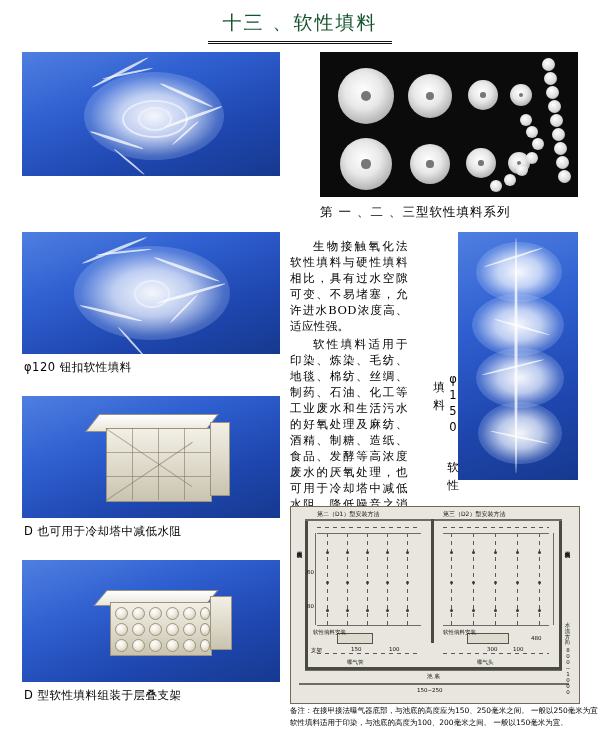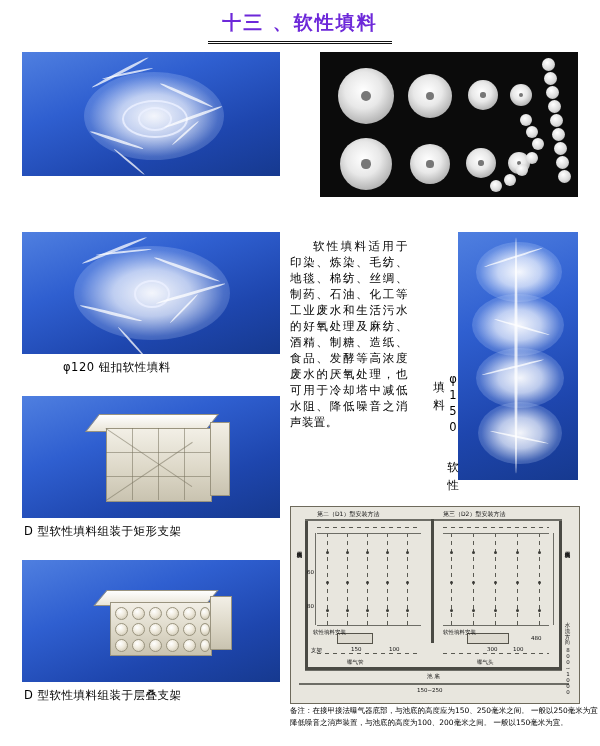--- a/index.html
+++ b/index.html
@@ -24,26 +24,26 @@
   
   .title-wrap {
     position: absolute;
     left: 0; top: 8px;
     width: 600px;
     text-align: center;
   }
   .title {
     display: inline-block;
     font-family: "DejaVu Serif", "Liberation Serif", serif;
-    font-weight: bold;
+    font-weight: normal;
     font-size: 19px;
     letter-spacing: 2px;
     padding: 2px 14px 5px 14px;
     border-bottom: 3px double #111;
-    color: #6d28d9;
+    color: #14532d;
   }
 
   
   .photo {
     position: absolute;
     overflow: hidden;
     background: #2b57c4;
   }
   .photo.blue {
     background: linear-gradient(160deg, #4f7fe0 0%, #2f5fd0 35%, #1e46ae 70%, #16398f 100%);
@@ -226,35 +226,35 @@
     <div class="fiber" style="left:52px; top:14px; width:156px; height:94px;"></div>
     <div class="ring" style="left:112px; top:48px; width:32px; height:24px;"></div>
     <div class="strand" style="left:60px; top:30px; width:70px; height:3px; transform:rotate(-22deg);"></div>
     <div class="strand" style="left:74px; top:22px; width:56px; height:2px; transform:rotate(-6deg);"></div>
     <div class="strand" style="left:132px; top:24px; width:70px; height:3px; transform:rotate(20deg);"></div>
     <div class="strand" style="left:134px; top:70px; width:72px; height:3px; transform:rotate(-16deg);"></div>
     <div class="strand" style="left:58px; top:72px; width:64px; height:3px; transform:rotate(14deg);"></div>
     <div class="strand" style="left:96px; top:94px; width:42px; height:2px; transform:rotate(48deg);"></div>
     <div class="strand" style="left:148px; top:90px; width:40px; height:2px; transform:rotate(-46deg);"></div>
   </div>
-  <div class="caption" style="left:24px; top:360px;margin-left:39px;">φ120 钮扣软性填料</div>
+  <div class="caption" style="left:24px; top:360px;">φ120 钮扣软性填料</div>
 
   <div class="photo blue" style="left:22px; top:396px; width:258px; height:122px;">
     <div class="block-top" style="left:70px; top:18px; width:118px; height:16px; transform:skewX(-38deg);"></div>
     <div class="block-body" style="left:84px; top:32px; width:104px; height:72px;"></div>
     <div class="block-body" style="left:188px; top:26px; width:18px; height:72px;"></div>
     <div class="grid-line" style="left:84px; top:32px; width:104px; height:1px; transform:rotate(34deg); transform-origin:0 0;"></div>
     <div class="grid-line" style="left:84px; top:104px; width:104px; height:1px; transform:rotate(-34deg); transform-origin:0 0;"></div>
     <div class="grid-line" style="left:110px; top:32px; width:1px; height:72px;"></div>
     <div class="grid-line" style="left:136px; top:32px; width:1px; height:72px;"></div>
     <div class="grid-line" style="left:162px; top:32px; width:1px; height:72px;"></div>
     <div class="grid-line" style="left:84px; top:56px; width:104px; height:1px;"></div>
     <div class="grid-line" style="left:84px; top:80px; width:104px; height:1px;"></div>
   </div>
-  <div class="caption" style="left:24px; top:524px;">D 型软性填料组装于矩形支架</div>
+  <div class="caption" style="left:24px; top:524px;">D 也可用于冷却塔中减低水阻</div>
 
   <div class="photo blue" style="left:22px; top:560px; width:258px; height:122px;">
     <div class="block-top" style="left:78px; top:30px; width:110px; height:14px; transform:skewX(-40deg);"></div>
     <div class="block-body" style="left:88px; top:42px; width:100px; height:52px;"></div>
     <div class="block-body" style="left:188px; top:36px; width:20px; height:52px;"></div>
     <div class="knob" style="left:93px; top:47px; width:11px; height:11px;"></div>
     <div class="knob" style="left:110px; top:47px; width:11px; height:11px;"></div>
     <div class="knob" style="left:127px; top:47px; width:11px; height:11px;"></div>
     <div class="knob" style="left:144px; top:47px; width:11px; height:11px;"></div>
     <div class="knob" style="left:161px; top:47px; width:11px; height:11px;"></div>
@@ -295,22 +295,24 @@
     <div class="bead" style="left:238px; top:118px; width:13px; height:13px;"></div>
 
     <div class="bead" style="left:200px; top:62px; width:12px; height:12px;"></div>
     <div class="bead" style="left:206px; top:74px; width:12px; height:12px;"></div>
     <div class="bead" style="left:212px; top:86px; width:12px; height:12px;"></div>
     <div class="bead" style="left:206px; top:100px; width:12px; height:12px;"></div>
     <div class="bead" style="left:196px; top:112px; width:12px; height:12px;"></div>
     <div class="bead" style="left:184px; top:122px; width:12px; height:12px;"></div>
     <div class="bead" style="left:170px; top:128px; width:12px; height:12px;"></div>
   </div>
+  <div class="caption" style="left:320px; top:204px; font-size:12.5px; letter-spacing:1px;">第 一 、二 、三型软性填料系列</div>
 
   <div class="bodytext" style="left:290px; top:238px; width:118px;">
+    <p>生物接触氧化法软性填料与硬性填料相比，具有过水空隙可变、不易堵塞，允许进水BOD浓度高、适应性强。</p>
     <p>软性填料适用于印染、炼染、毛纺、地毯、棉纺、丝绸、制药、石油、化工等工业废水和生活污水的好氧处理及麻纺、酒精、制糖、造纸、食品、发酵等高浓度废水的厌氧处理，也可用于冷却塔中减低水阻、降低噪音之消声装置。</p>
   </div>
 
   <div class="photo blue" style="left:458px; top:232px; width:120px; height:248px;">
     <div class="fiber" style="left:18px; top:10px; width:86px; height:60px;"></div>
     <div class="fiber" style="left:14px; top:62px; width:92px; height:62px;"></div>
     <div class="fiber" style="left:18px; top:116px; width:88px; height:60px;"></div>
     <div class="fiber" style="left:20px; top:170px; width:84px; height:62px;"></div>
     <div class="strand" style="left:58px; top:4px; width:236px; height:3px; transform:rotate(90deg); transform-origin:0 50%;"></div>
     <div class="strand" style="left:26px; top:34px; width:62px; height:2px; transform:rotate(-18deg);"></div>
@@ -411,15 +413,15 @@
 
     <div class="sline thin" style="left:14px; top:163px; width:257px; height:1px;"></div>
     <div class="sch-label" style="left:56px; top:152px;">曝气管</div>
     <div class="sch-label" style="left:186px; top:152px;">曝气头</div>
     <div class="sch-label" style="left:136px; top:166px;">池 底</div>
     <div class="sch-label" style="left:126px; top:180px;">150~250</div>
     <div class="sch-label" style="left:20px; top:140px;">支架</div>
   </div>
 
   <div class="note" style="left:290px; top:706px;">备注：在接甲接法曝气器底部，与池底的高度应为150、250毫米之间。   一般以250毫米为宜；</div>
-  <div class="note" style="left:290px; top:718px;">降低噪音之消声装置，与池底的高度为100、200毫米之间。   一般以150毫米为宜。</div>
+  <div class="note" style="left:290px; top:718px;">软性填料适用于印染，与池底的高度为100、200毫米之间。   一般以150毫米为宜。</div>
 
 </div>
 
 </body></html>

